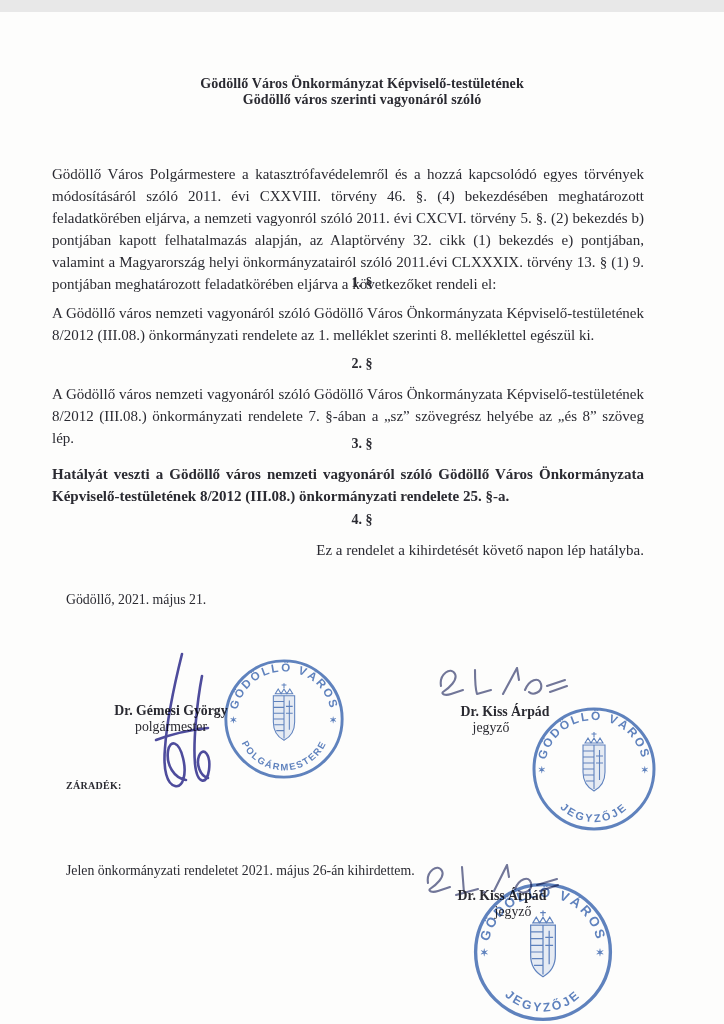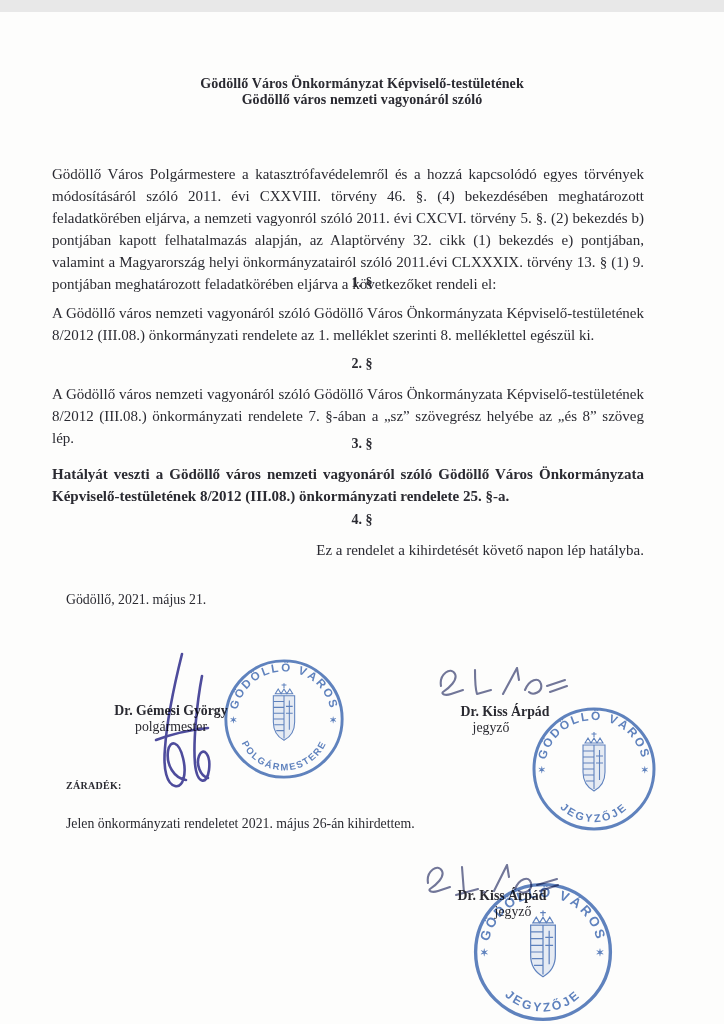--- a/index.html
+++ b/index.html
@@ -28,21 +28,21 @@
     left:66px;width:592px;
     text-align:center;font-weight:bold;
     font-size:14px;
   }
   .plain{font-size:13.8px;line-height:16.6px;}
   .date-line{top:580px;left:66px;}
   .sig-name{font-weight:bold;font-size:13.8px;line-height:16px;}
   .sig-role{font-size:13.8px;line-height:16px;}
   .sig-block{text-align:center;}
   .closing-head{top:768px;left:66px;font-weight:bold;font-size:10px;letter-spacing:.3px;}
-  .closing-body{top:804px;left:66px;text-align:right;}
+  .closing-body{top:851px;left:66px;text-align:right;}
   
   .stamp{mix-blend-mode:multiply;opacity:.88;color:var(--stamp_blue,#4a72b8);}
   .stamp .ring{fill:none;stroke:currentColor;stroke-width:3;}
   .stamp text{fill:currentColor;font-family:"Liberation Sans",sans-serif;font-weight:bold;}
   .stamp .arc-top{font-size:12px;letter-spacing:2.2px;}
   .stamp .arc-bottom{font-size:9.8px;letter-spacing:1.6px;}
   .stamp .arc-bottom-short{font-size:11px;letter-spacing:2.2px;}
   .stamp .star{font-size:9px;letter-spacing:0;}
   .stamp .coa{stroke:currentColor;fill:none;stroke-width:1.1;}
   .stamp .coa-fill{fill:currentColor;opacity:.14;stroke:none;}
@@ -51,21 +51,21 @@
   .ink-left{stroke:var(--ink_indigo,#3f3c96);stroke-width:2.6;opacity:.92;}
   .ink-right{stroke:var(--ink_slate,#63688f);stroke-width:2.1;opacity:.9;}
 </style>
 </head>
 <body>
 
 <div class="page">
 
   <div class="abs title-block">
     <div>Gödöllő Város Önkormányzat Képviselő-testületének</div>
-    <div>Gödöllő város nemzeti vagyonáról szóló</div>
+    <div>Gödöllő város szerinti vagyonáról szóló</div>
   </div>
 
   <div class="abs body-par" style="top:151px;">Gödöllő Város Polgármestere a katasztrófavédelemről és a hozzá kapcsolódó egyes törvények módosításáról szóló 2011. évi CXXVIII. törvény 46. §. (4) bekezdésében meghatározott feladatkörében eljárva, a nemzeti vagyonról szóló 2011. évi CXCVI. törvény 5. §. (2) bekezdés b) pontjában kapott felhatalmazás alapján, az Alaptörvény 32. cikk (1) bekezdés e) pontjában, valamint a Magyarország helyi önkormányzatairól szóló 2011.évi CLXXXIX. törvény 13. § (1) 9. pontjában meghatározott feladatkörében eljárva a következőket rendeli el:</div>
 
   <div class="abs sec-head" style="top:263px;">1. §</div>
   <div class="abs body-par" style="top:290px;">A Gödöllő város nemzeti vagyonáról szóló Gödöllő Város Önkormányzata Képviselő-testületének 8/2012 (III.08.) önkormányzati rendelete az 1. melléklet szerinti 8. melléklettel egészül ki.</div>
 
   <div class="abs sec-head" style="top:344px;">2. §</div>
   <div class="abs body-par" style="top:371px;">A Gödöllő város nemzeti vagyonáról szóló Gödöllő Város Önkormányzata Képviselő-testületének 8/2012 (III.08.) önkormányzati rendelete 7. §-ában a „sz” szövegrész helyébe az „és 8” szöveg lép.</div>
 

